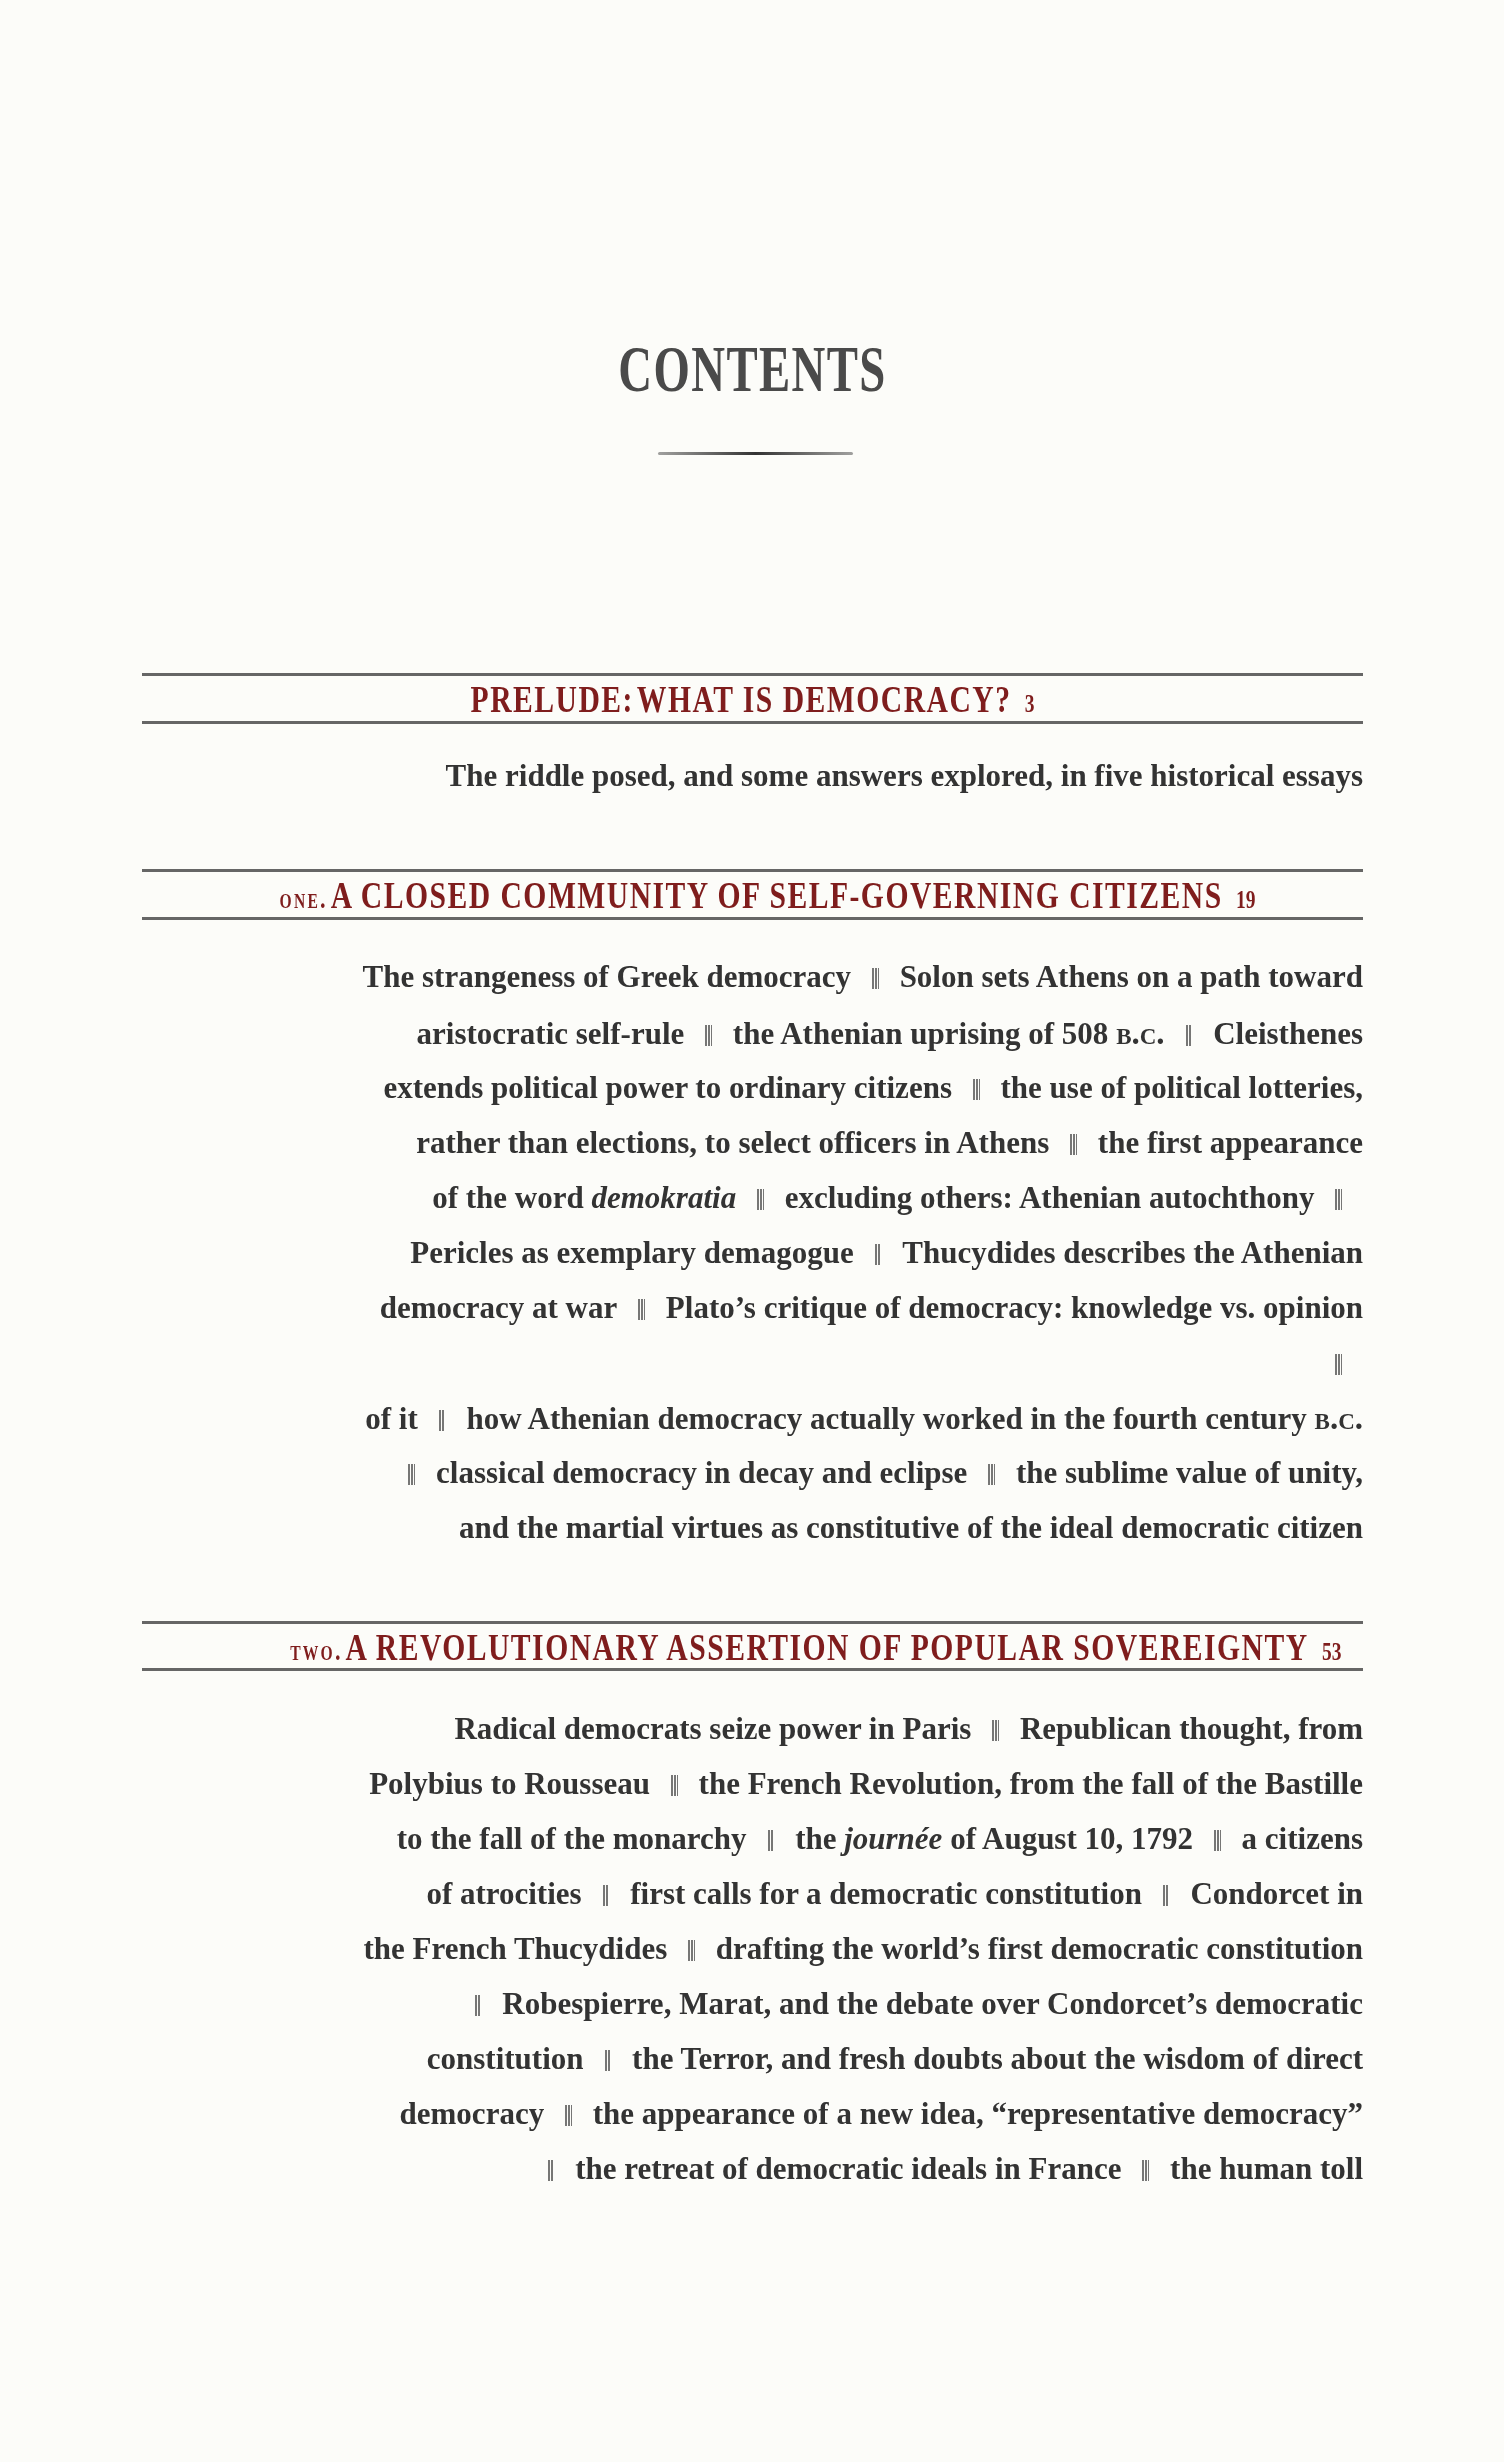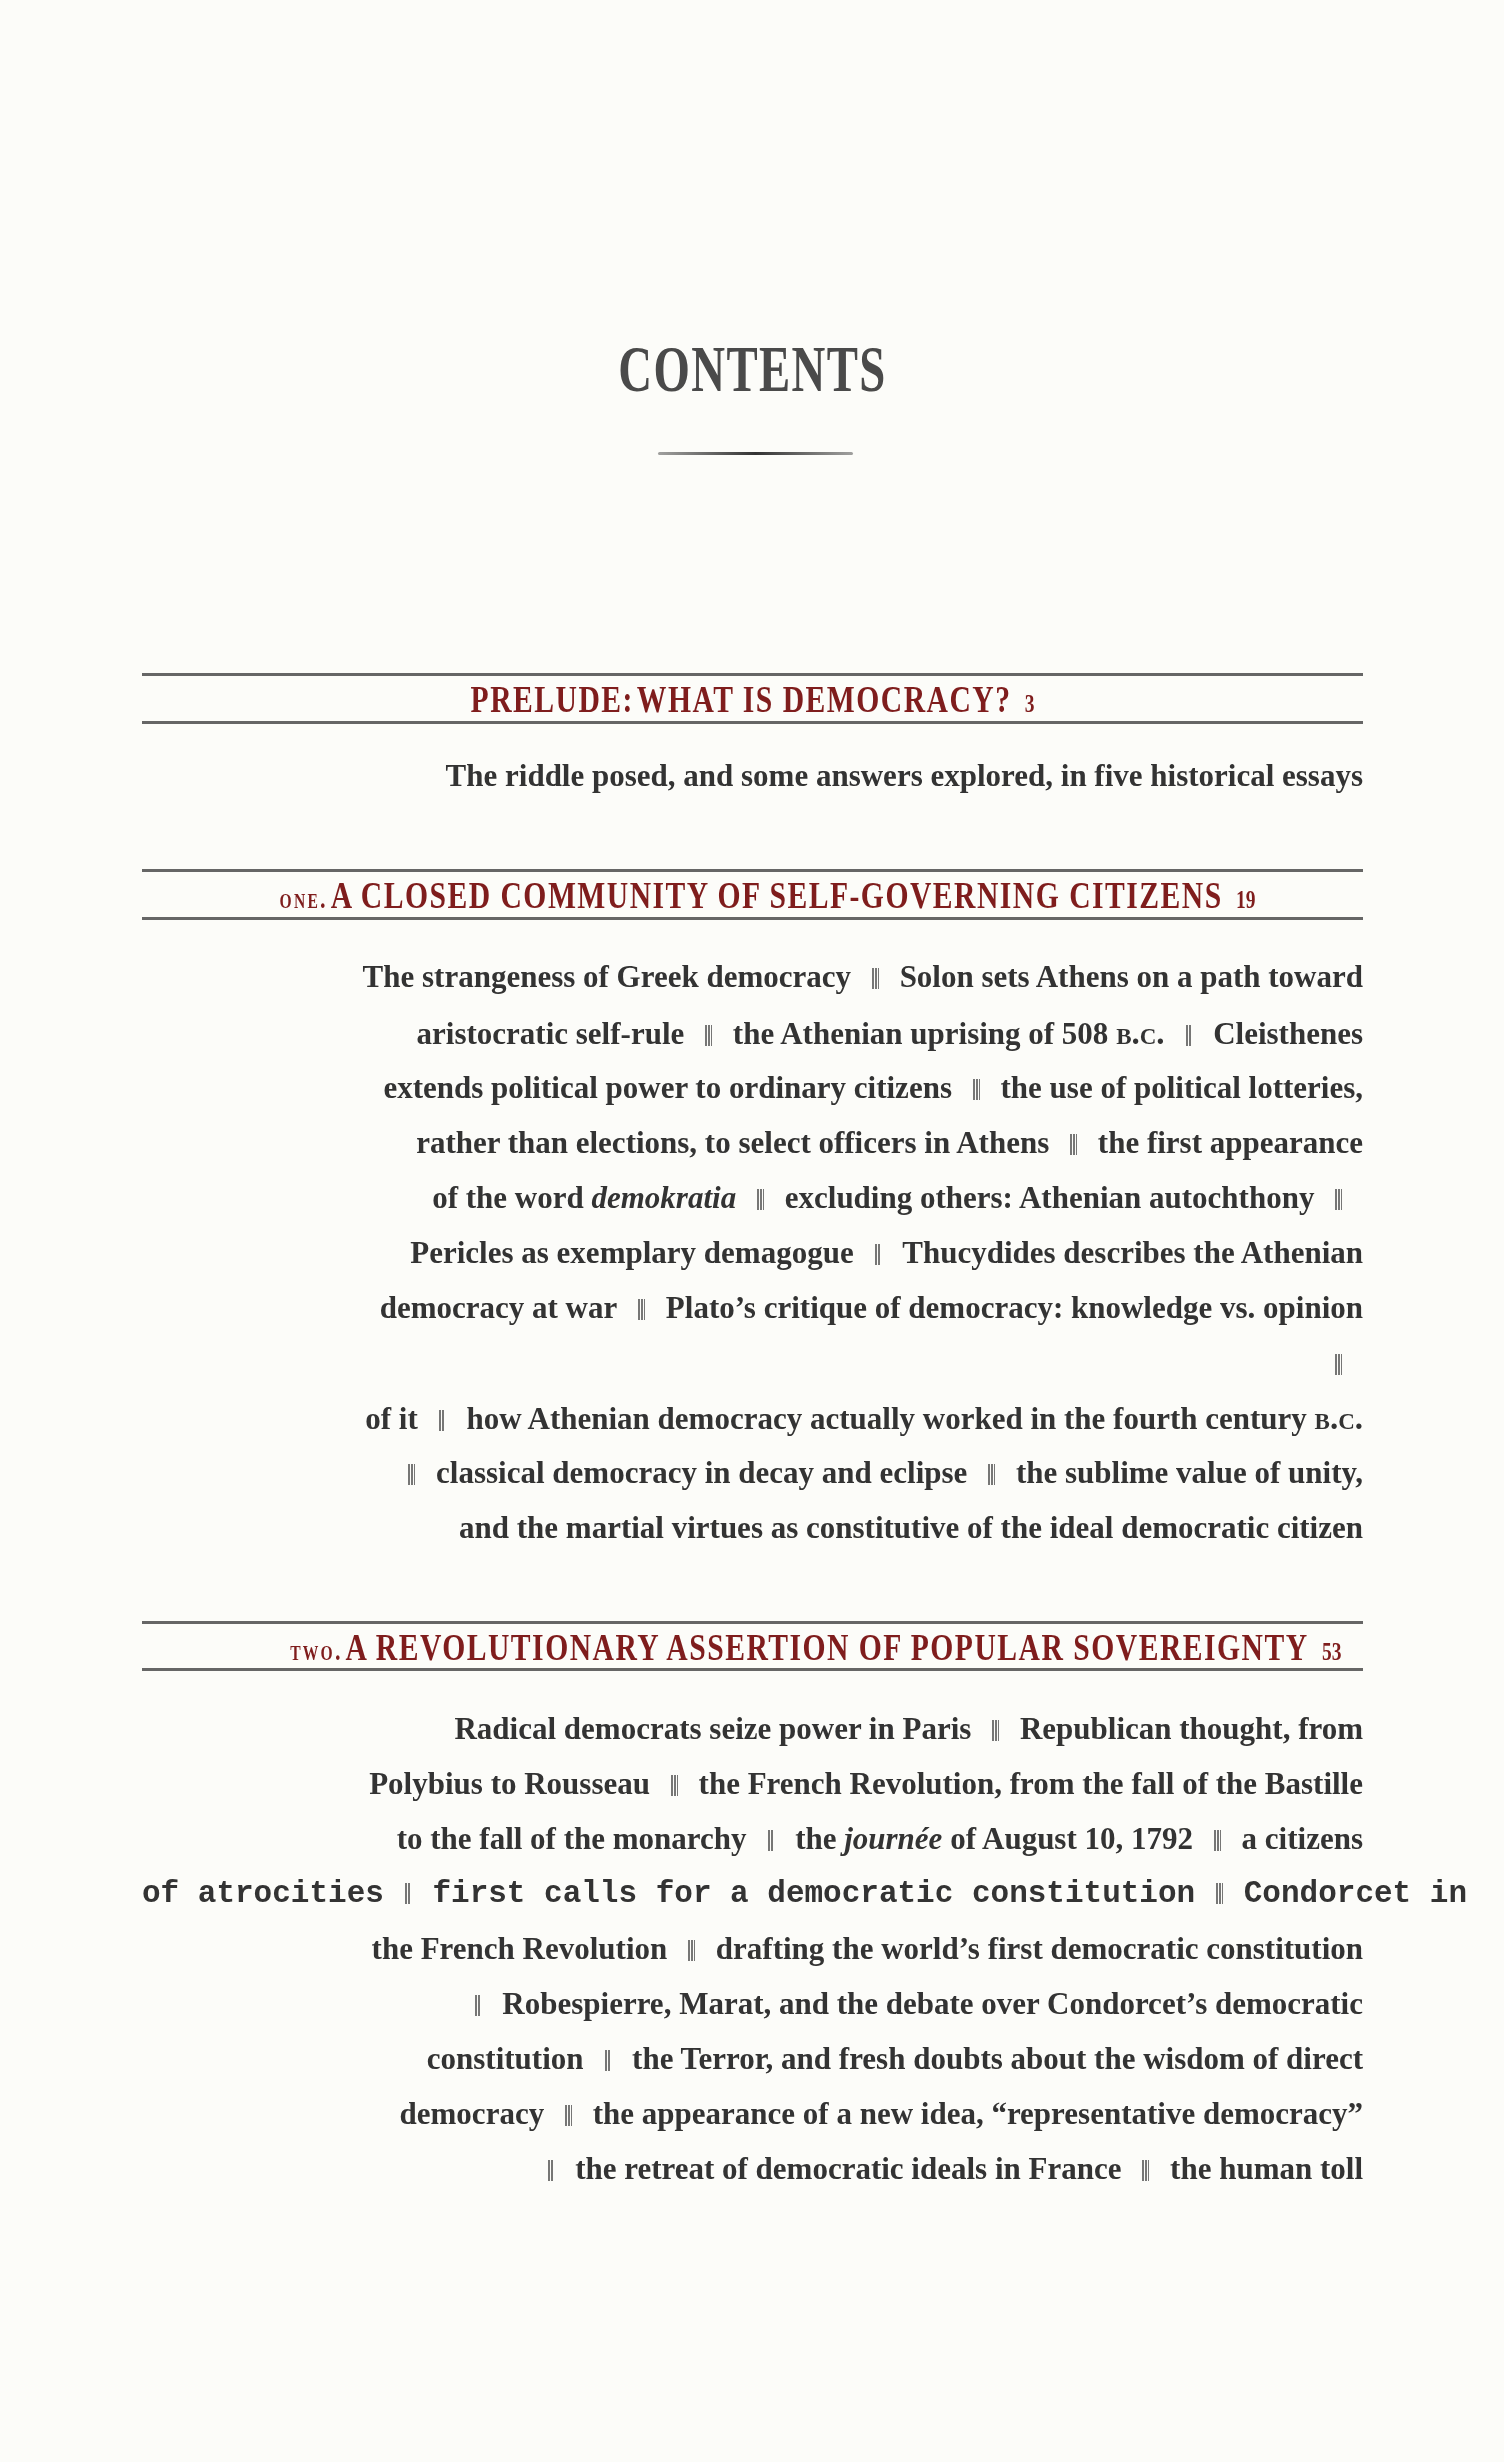--- a/index.html
+++ b/index.html
@@ -142,25 +142,25 @@
 
 <div class="line" style="top:1708px;">
   <span>Radical democrats seize power in Paris</span><span class="sep"></span><span>Republican thought, from</span>
 </div>
 <div class="line" style="top:1763px;">
   <span>Polybius to Rousseau</span><span class="sep"></span><span>the French Revolution, from the fall of the Bastille</span>
 </div>
 <div class="line" style="top:1818px;">
   <span>to the fall of the monarchy</span><span class="sep"></span><span>the</span> <i>journée</i> <span>of August 10, 1792</span><span class="sep"></span><span>a citizens</span>
 </div>
-<div class="line" style="top:1873px;font-family:Liberation Mono, monospace;">
+<div class="line" style="top:1873px;">
   <span>of atrocities</span><span class="sep"></span><span>first calls for a democratic constitution</span><span class="sep"></span><span>Condorcet in</span>
 </div>
 <div class="line" style="top:1928px;">
-  <span>the French Revolution</span><span class="sep"></span><span>drafting the world’s first democratic constitution</span>
+  <span>the French Thucydides</span><span class="sep"></span><span>drafting the world’s first democratic constitution</span>
 </div>
 <div class="line" style="top:1983px;">
   <span class="sep"></span><span>Robespierre, Marat, and the debate over Condorcet’s democratic</span>
 </div>
 <div class="line" style="top:2038px;">
   <span>constitution</span><span class="sep"></span><span>the Terror, and fresh doubts about the wisdom of direct</span>
 </div>
 <div class="line" style="top:2093px;">
   <span>democracy</span><span class="sep"></span><span>the appearance of a new idea, “representative democracy”</span>
 </div>

